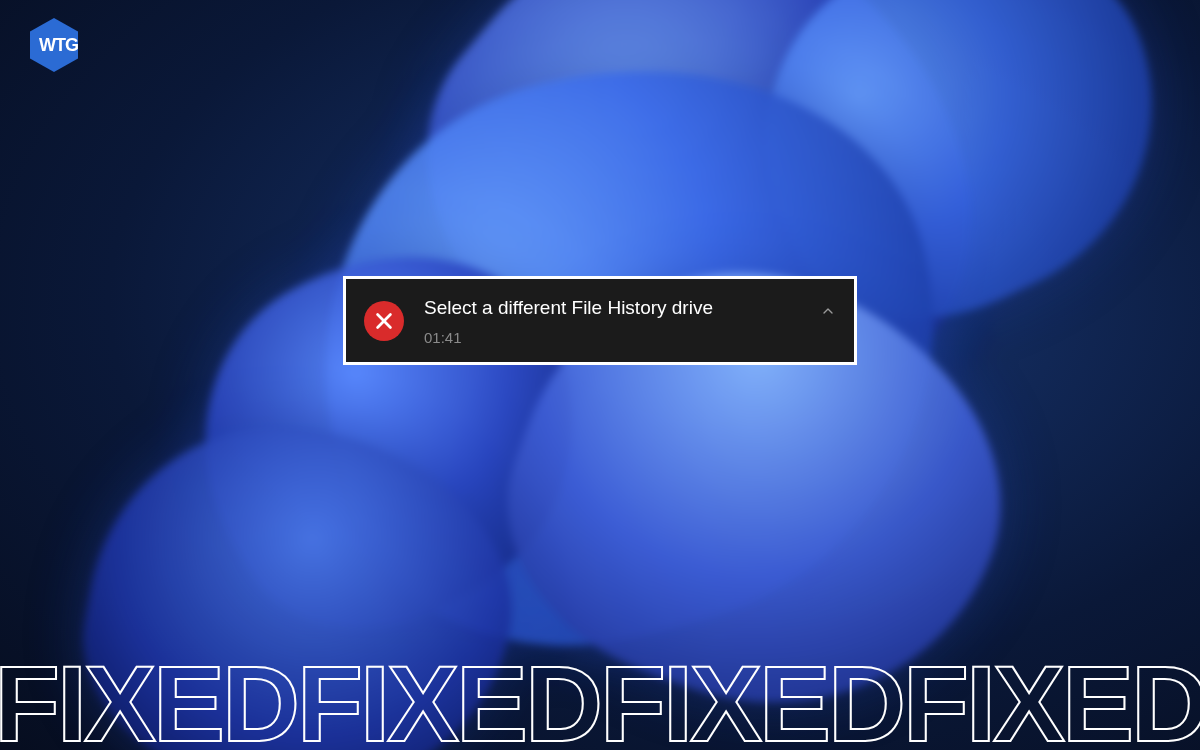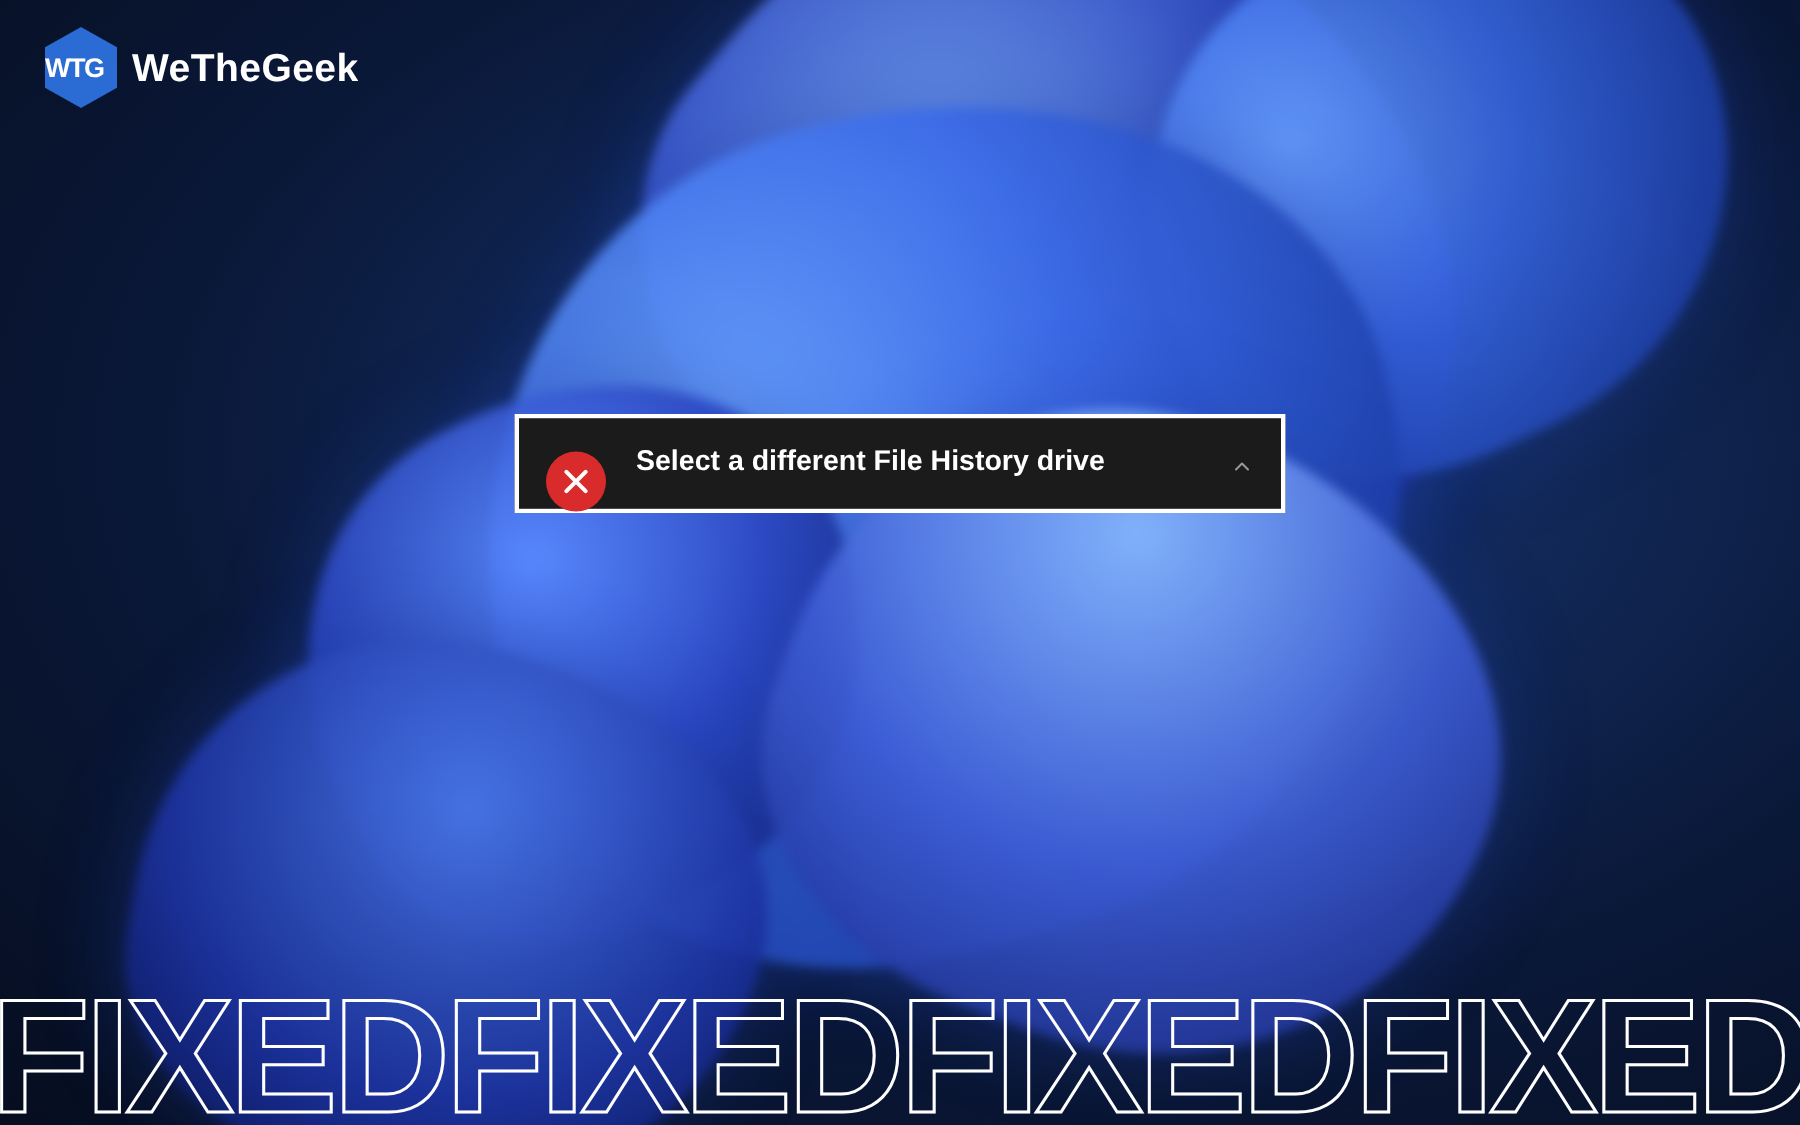--- a/index.html
+++ b/index.html
@@ -50,21 +50,21 @@
       gap: 10px;
       z-index: 5;
     }
     .hex-logo {
       width: 48px;
       height: 54px;
       background: #2b6bd4;
       clip-path: polygon(50% 0%, 100% 25%, 100% 75%, 50% 100%, 0% 75%, 0% 25%);
       display: flex;
       align-items: center;
-      justify-content: flex-start;
+      justify-content: flex-end;
       color: #fff;
       font-weight: 700;
       font-size: 18px;
       letter-spacing: -1px;
     }
     .brand-text {
       color: #fff;
       font-size: 26px;
       font-weight: 600;
       letter-spacing: 0.3px;
@@ -102,21 +102,21 @@
     .toast .error-icon svg {
       width: 22px;
       height: 22px;
       stroke: #fff;
       stroke-width: 3;
       stroke-linecap: round;
     }
     .toast-title {
       color: #ffffff;
       font-size: 19px;
-      font-weight: 700;
+      font-weight: 400;
       margin-bottom: 4px;
     }
     .toast-body {
       font-size: 18px;
       line-height: 1.42;
       color: #cfcfcf;
       font-weight: 400;
     }
     .toast-time {
       margin-top: 10px;
@@ -173,36 +173,36 @@
   <div class="petal p1"></div>
   <div class="petal p3"></div>
   <div class="petal p2"></div>
   <div class="petal p5"></div>
 </div>
 
 <div class="watermark">
   <div class="hex-logo">
     <span>WTG</span>
   </div>
-  <span class="brand-text">WeTheGeek</span>
 </div>
 
 <div class="toast-wrap">
   <div class="toast">
     <div class="error-icon">
       <svg viewBox="0 0 24 24">
           <path d="M5 5 L19 19 M19 5 L5 19"></path>
         </svg>
     </div>
     <div class="chevron">
       <svg viewBox="0 0 24 24">
           <path d="M6 15 L12 9 L18 15"></path>
         </svg>
     </div>
     <div class="toast-title">Select a different File History drive</div>
+    <div class="toast-time">01:41</div>
   </div>
 </div>
 
 <div class="fixed-banner">
   <span class="fixed-word">FIXED</span>
   <span class="fixed-word">FIXED</span>
   <span class="fixed-word">FIXED</span>
   <span class="fixed-word">FIXED</span>
 </div>
 

